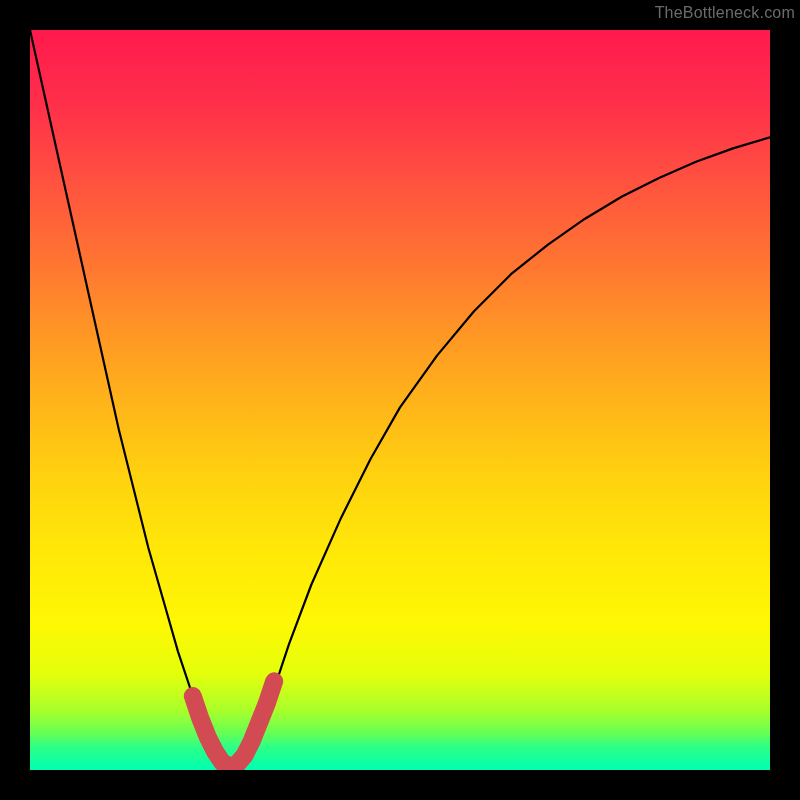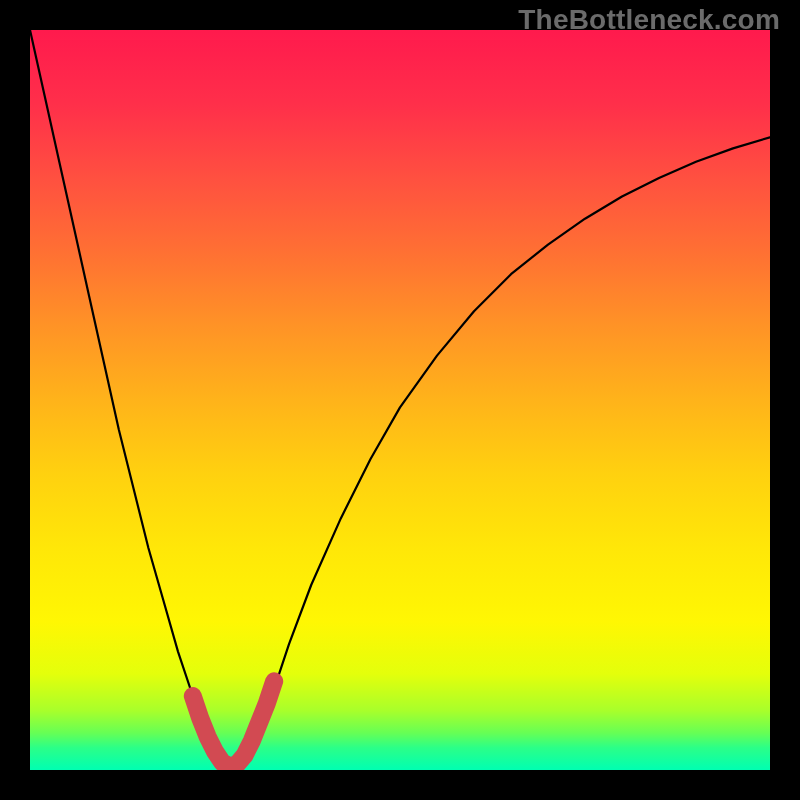--- a/index.html
+++ b/index.html
@@ -33,25 +33,25 @@
   }
   svg.curve-layer {
     position: absolute;
     inset: 0;
     width: 740px;
     height: 740px;
   }
   .watermark {
     position: absolute;
     top: 4px;
-    right: 20px;
+    right: 5px;
     color: #6b6b6b;
-    font-size: 28px;
+    font-size: 16px;
     letter-spacing: 0.2px;
-    font-weight: 700;
+    font-weight: 400;
     pointer-events: none;
     user-select: none;
   }
 </style>
 </head>
 <body>
 
 <div class="frame">
   <div class="watermark">TheBottleneck.com</div>
 

